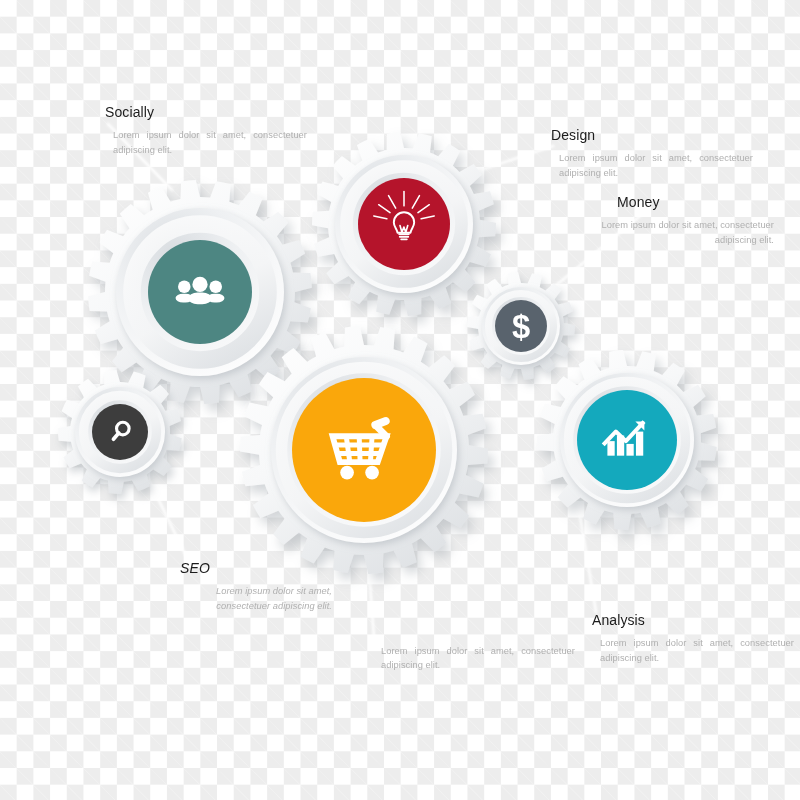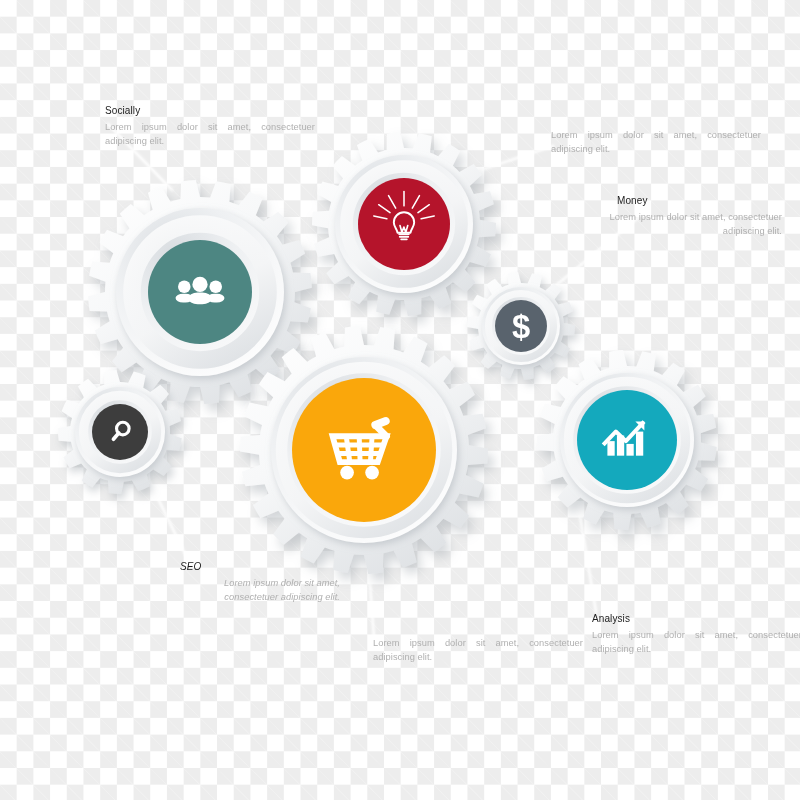--- a/index.html
+++ b/index.html
@@ -25,32 +25,32 @@
   }
 
   #art { position:absolute; left:0; top:0; width:800px; height:800px; }
 
   
   .label {
     position: absolute;
     width: 210px;
   }
   .label .title {
-    font-size: 10px;
+    font-size: 14px;
     color: #1c1c1c;
     font-weight: normal;
     letter-spacing: .1px;
     margin: 0 0 4px 0;
     line-height: 1.1;
   }
   .label .body {
     font-size: 9.3px;
     color: #b0b0b0;
     line-height: 1.52;
-    margin: 0;
+    margin: 8px;
     text-align: justify;
     letter-spacing: .05px;
   }
 
   
   #lbl-socially  { left: 105px; top: 105px; }
   #lbl-design    { left: 551px; top: 128px; }
   #lbl-money     { left: 582px; top: 195px; }
   #lbl-seo       { left: 180px; top: 561px; font-style: italic; }
   #lbl-ecommerce { left: 373px; top: 636px; }
@@ -202,20 +202,21 @@
         </g>
       </g>
   </svg>
 
   <div class="label" id="lbl-socially">
     <div class="title">Socially</div>
     <div class="body">Lorem ipsum dolor sit amet, consectetuer adipiscing elit.</div>
   </div>
 
   <div class="label" id="lbl-design">
+    <div class="title">Design</div>
     <div class="body">Lorem ipsum dolor sit amet, consectetuer adipiscing elit.</div>
   </div>
 
   <div class="label" id="lbl-money">
     <div class="title">Money</div>
     <div class="body">Lorem ipsum dolor sit amet, consectetuer adipiscing elit.</div>
   </div>
 
   <div class="label" id="lbl-seo">
     <div class="title">SEO</div>

